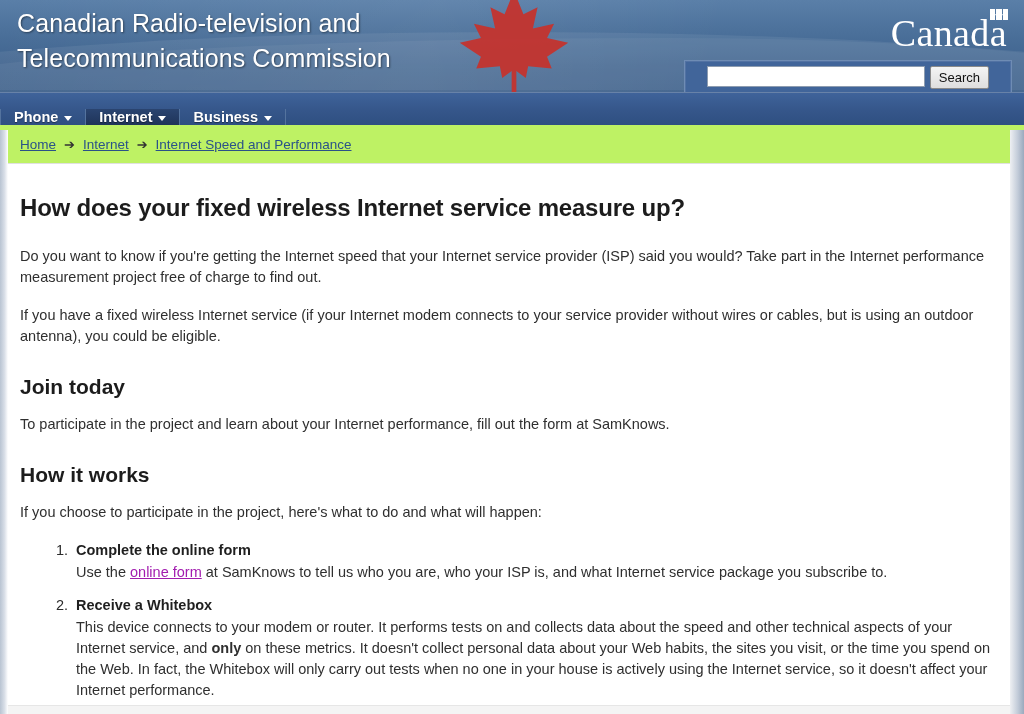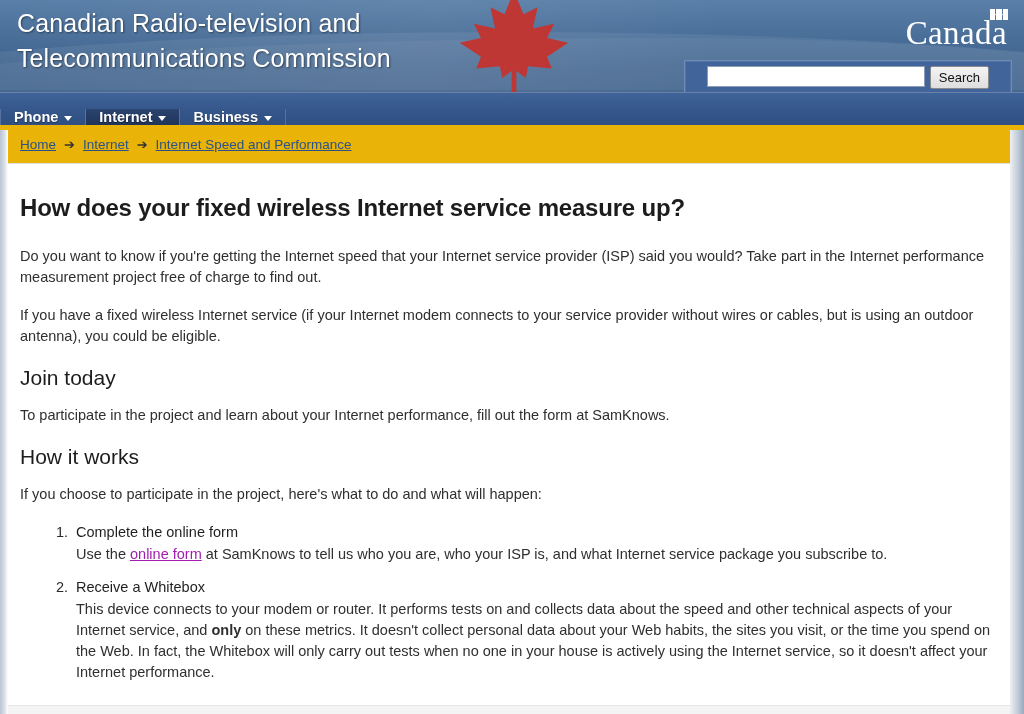--- a/index.html
+++ b/index.html
@@ -77,21 +77,21 @@
     opacity: 0.95;
   }
 
   .canada-wordmark {
     position: absolute;
     right: 17px;
     top: 14px;
     z-index: 5;
     color: #ffffff;
     font-family: "Liberation Serif", serif;
-    font-size: 33px;
+    font-size: 38px;
     line-height: 38px;
     letter-spacing: 0.4px;
     display: flex;
     align-items: flex-end;
   }
   .canada-wordmark .wm-text { position: relative; display: inline-block; }
   .wm-flag {
     position: absolute;
     right: -1px;
     top: -5px;
@@ -169,21 +169,21 @@
     border-left: 4.5px solid transparent;
     border-right: 4.5px solid transparent;
     border-top: 5px solid #ffffff;
     margin-top: 2px;
   }
   .nav-filler { flex: 1; }
 
   
   .breadcrumb-bar {
     height: 39px;
-    background: #eab308;
+    background: #bef264;
     border-bottom: 1px solid #e0e0e0;
     display: flex;
     align-items: center;
     padding-left: 20px;
   }
   .breadcrumb {
     font-size: 13.5px;
     color: #2a5288;
     display: flex;
     align-items: center;
@@ -217,22 +217,22 @@
   p.body-text {
     font-size: 14.5px;
     line-height: 21px;
     margin: 0 0 17px 0;
     color: #2f2f2f;
     max-width: 990px;
   }
   h2.section-title {
     font-size: 21px;
     line-height: 26px;
-    font-weight: normal;
-    margin: 18px 0 14px 0;
+    font-weight: bold;
+    margin: 27px 0 14px 0;
     color: #1c1c1c;
   }
   .register-button {
     display: inline-block;
     margin-top: 8px;
     background: linear-gradient(to bottom, #4378b8 0%, #3a6aa8 100%);
     border: 1px solid #2e5a92;
     border-radius: 5px;
     color: #ffffff;
     font-size: 15px;
@@ -240,21 +240,21 @@
     cursor: pointer;
     box-shadow: 0 1px 1px rgba(0,0,0,0.15);
   }
   ol.steps {
     margin: 14px 0 0 0;
     padding-left: 52px;
     font-size: 14.5px;
     line-height: 21px;
   }
   ol.steps > li { margin-bottom: 12px; padding-left: 4px; }
-  .step-title { font-weight: normal; display: block; color: #1f1f1f; }
+  .step-title { font-weight: bold; display: block; color: #1f1f1f; }
   .step-body { display: block; margin-top: 1px; color: #2f2f2f; }
   .inline-link {
     color: #a21caf;
     text-decoration: underline;
     cursor: pointer;
   }
   .bold-inline { font-weight: bold; }
 
   
   .edge-left {

